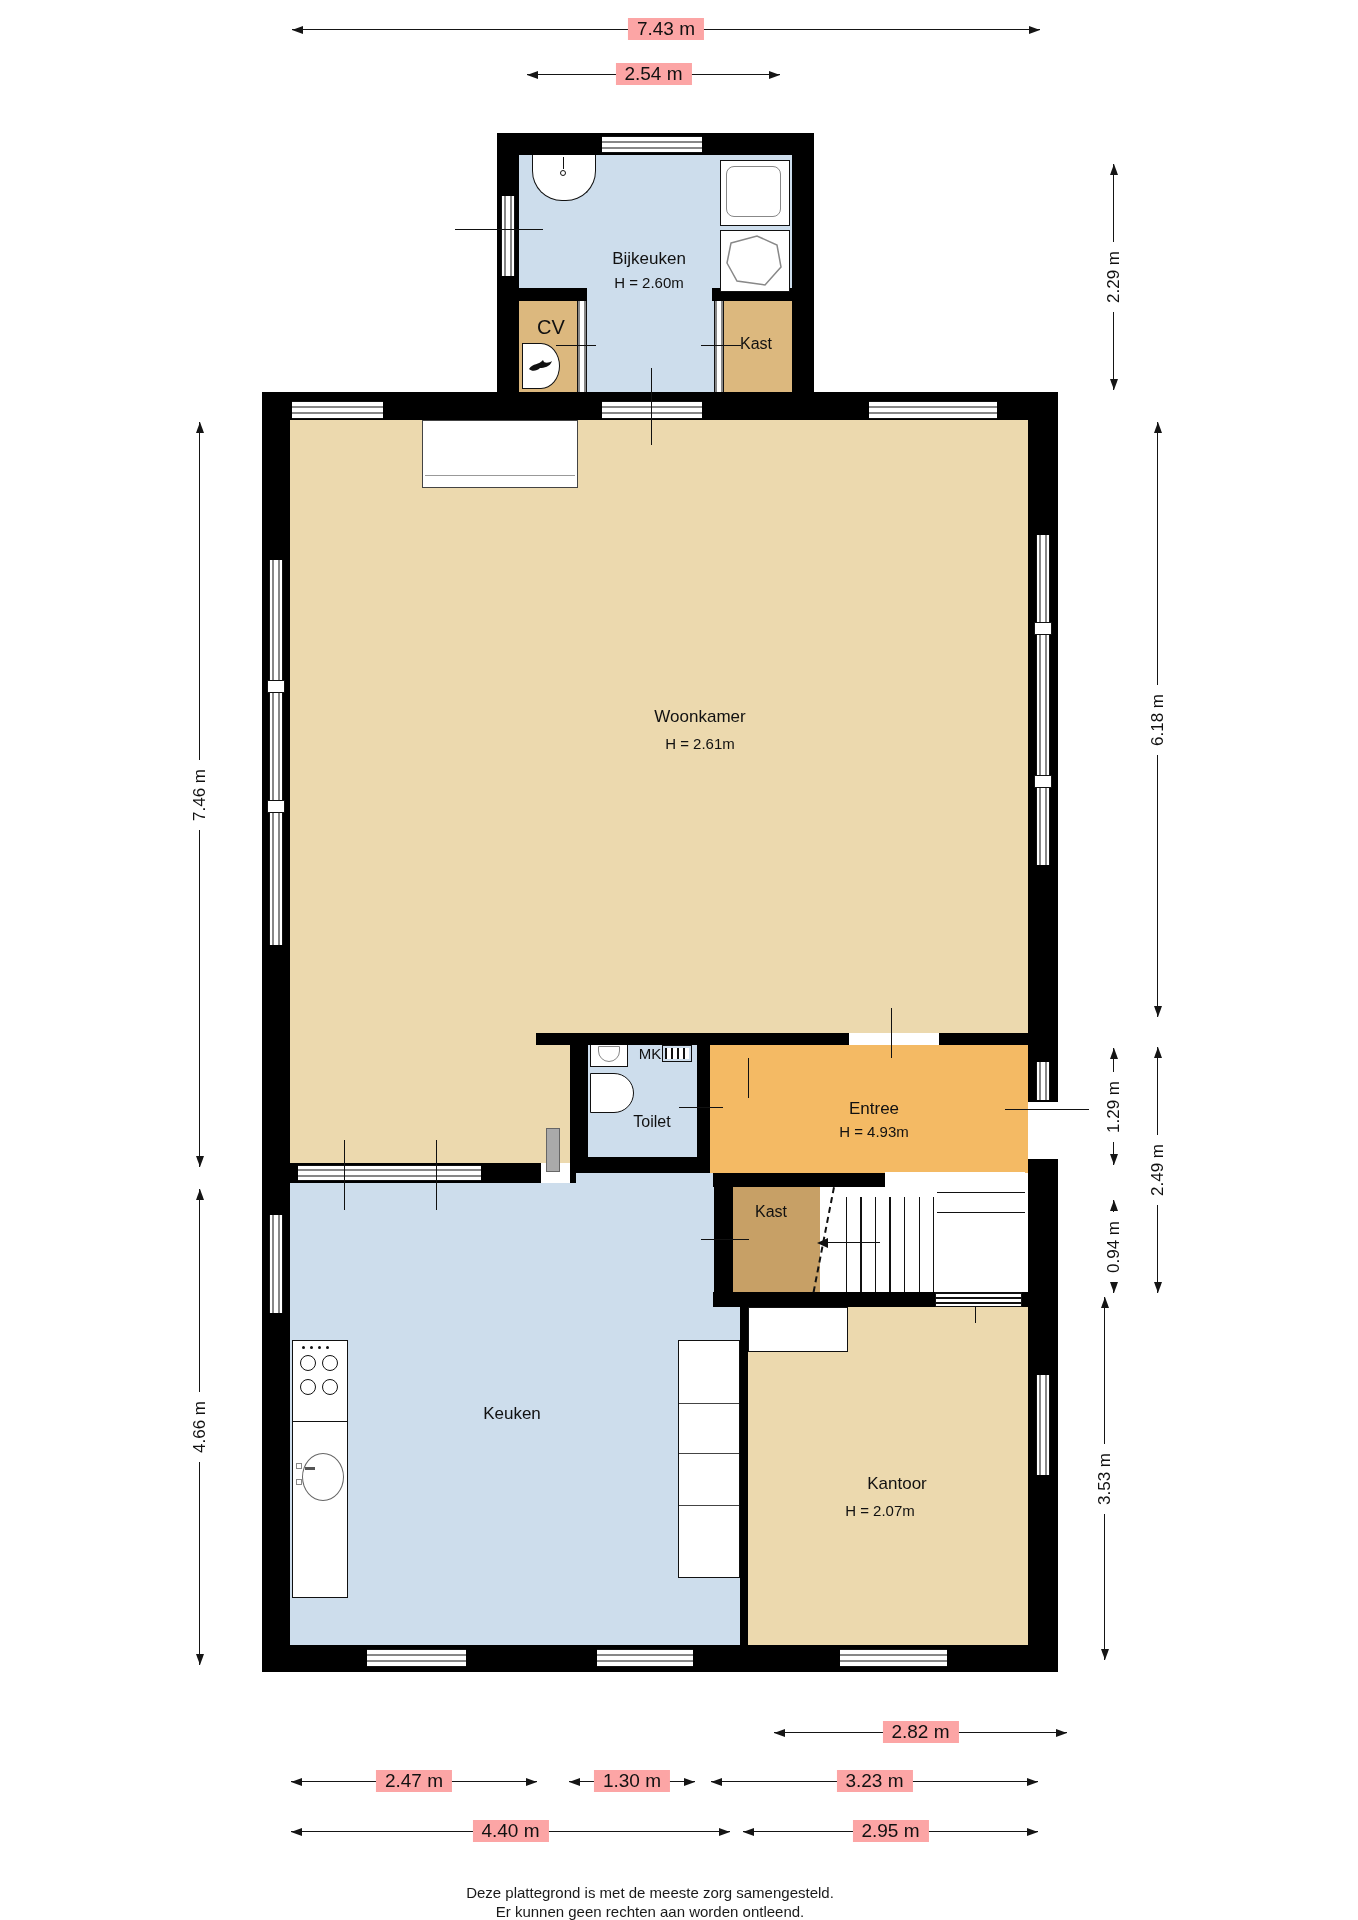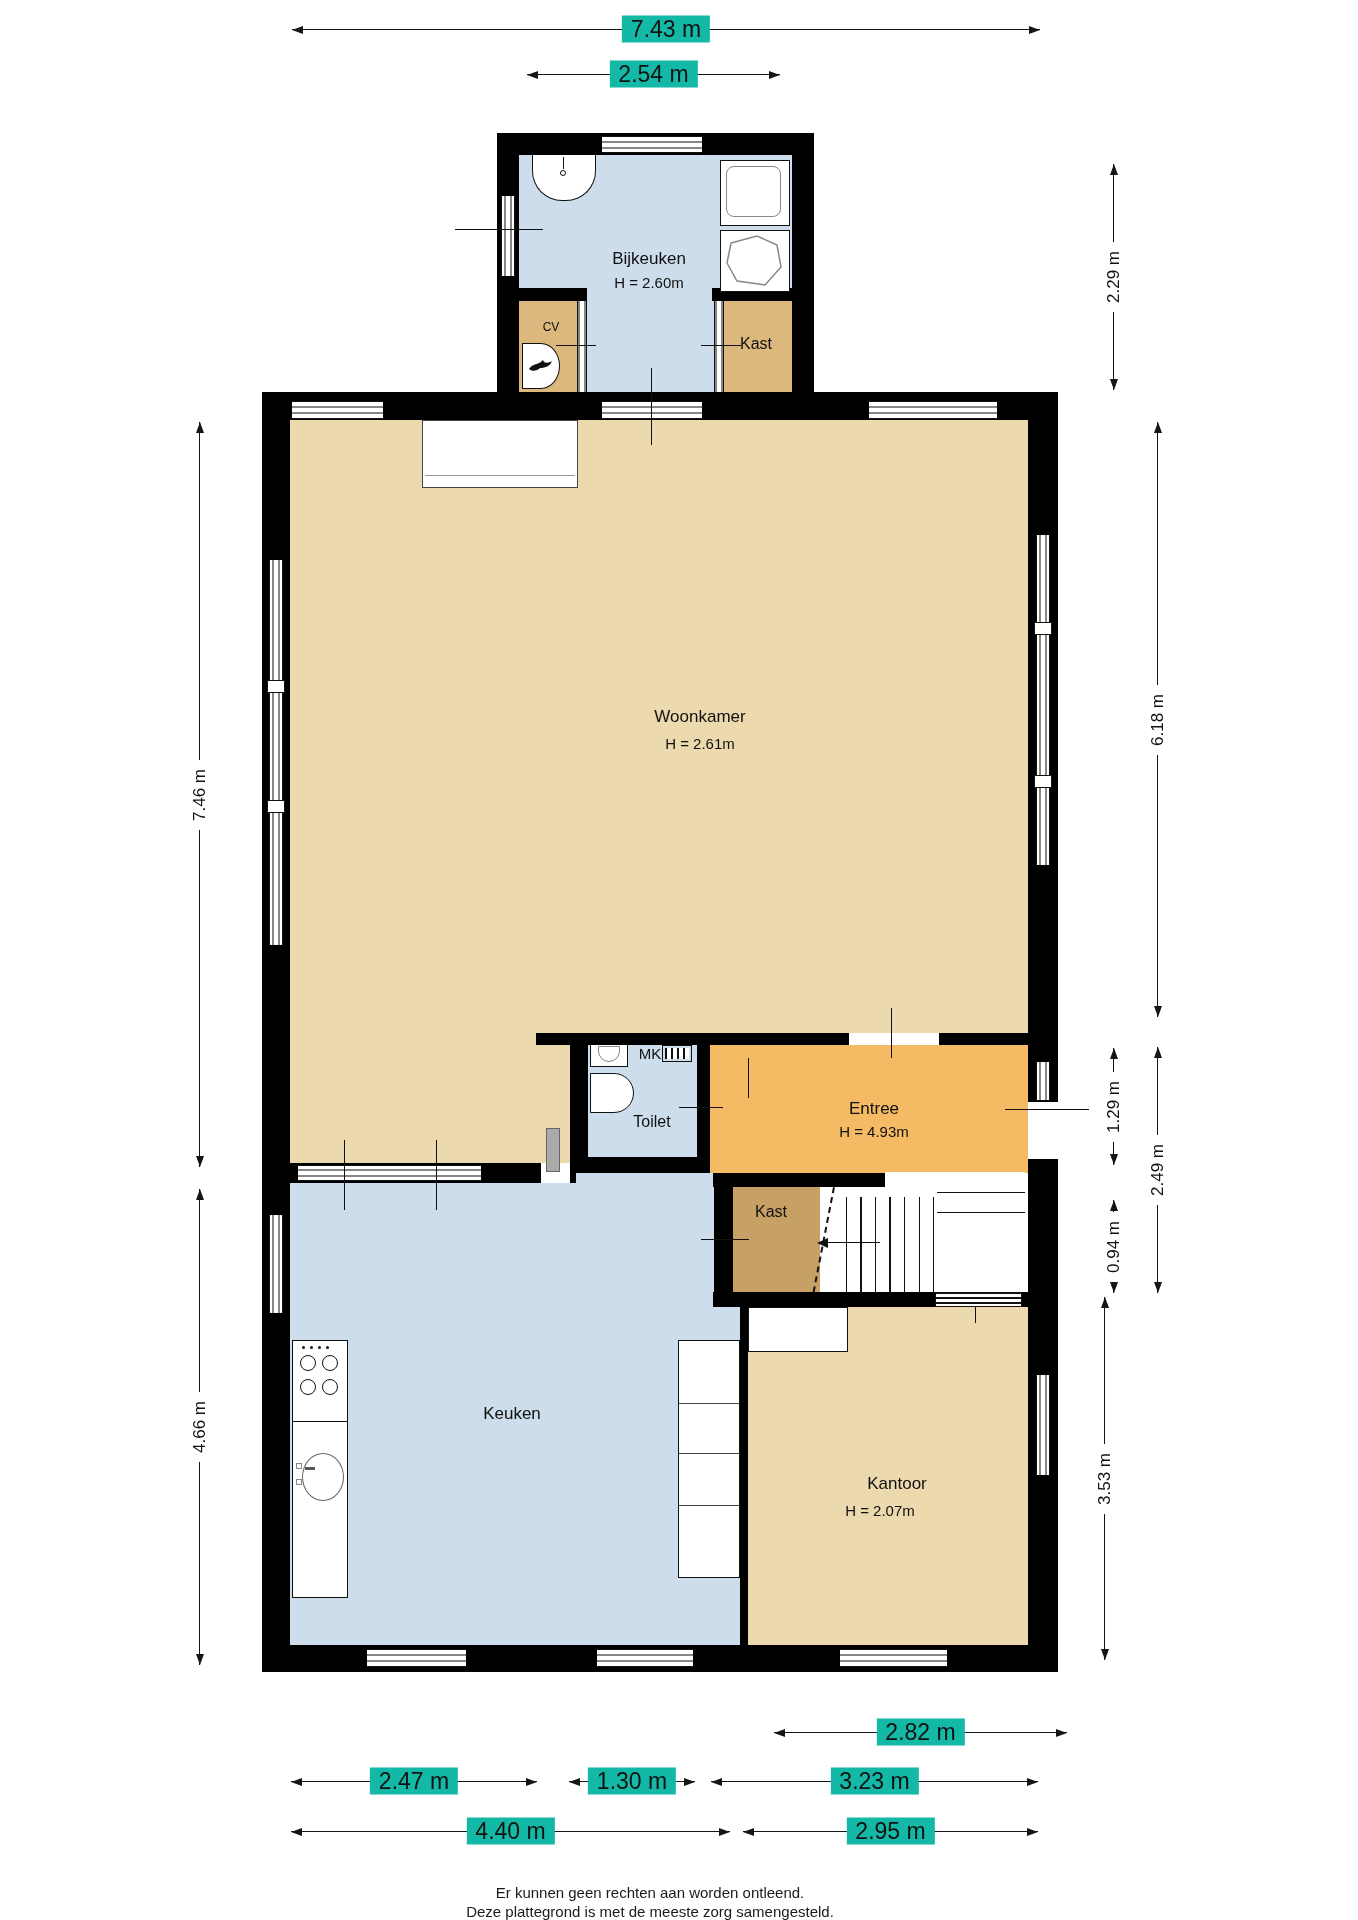--- a/index.html
+++ b/index.html
@@ -27,21 +27,21 @@
   .treads{position:absolute;background:#fff repeating-linear-gradient(to right,transparent 0 13px,#111 13px 14.5px);}
   .dash{position:absolute;width:0;border-left:2px dashed #111;transform-origin:top left;}
   .arrowL{position:absolute;width:0;height:0;border-top:5px solid transparent;border-bottom:5px solid transparent;border-right:11px solid #111;}
   
   .rl{position:absolute;transform:translate(-50%,-50%);font-size:17px;white-space:nowrap;text-align:center;color:#111;}
   .rl.sm{font-size:15px;}
   
   .dimh{position:absolute;height:0;border-top:1.5px solid #151515;}
   .dimh:before{content:"";position:absolute;left:0;top:-4.5px;width:0;height:0;border-top:4px solid transparent;border-bottom:4px solid transparent;border-right:11px solid #151515;}
   .dimh:after{content:"";position:absolute;right:0;top:-4.5px;width:0;height:0;border-top:4px solid transparent;border-bottom:4px solid transparent;border-left:11px solid #151515;}
-  .dimh span{position:absolute;left:50%;top:-1px;transform:translate(-50%,-50%);background:#14b8a6;padding:0 9px;font-size:23px;white-space:nowrap;}
+  .dimh span{position:absolute;left:50%;top:-1px;transform:translate(-50%,-50%);background:#fca5a5;padding:0 9px;font-size:19px;white-space:nowrap;}
   .dimv{position:absolute;width:0;border-left:1.5px solid #151515;}
   .dimv:before{content:"";position:absolute;top:0;left:-4.5px;width:0;height:0;border-left:4px solid transparent;border-right:4px solid transparent;border-bottom:11px solid #151515;}
   .dimv:after{content:"";position:absolute;bottom:0;left:-4.5px;width:0;height:0;border-left:4px solid transparent;border-right:4px solid transparent;border-top:11px solid #151515;}
   .dimv span{position:absolute;top:50%;left:-0.5px;transform:translate(-50%,-50%) rotate(-90deg);background:#fff;padding:0 9px;font-size:17px;white-space:nowrap;}
   .footer{position:absolute;left:150px;top:1883px;width:1000px;text-align:center;font-size:15px;line-height:19px;color:#1a1a1a;}
 </style>
 </head>
 <body>
 
 <div id="plan">
@@ -175,21 +175,21 @@
   <div class="tickv" style="left:891px;top:1008px;height:50px;"></div>
   <div class="tickv" style="left:748px;top:1058px;height:40px;"></div>
   <div class="tickh" style="left:679px;top:1107px;width:44px;"></div>
   <div class="tickh" style="left:701px;top:1239px;width:48px;"></div>
   <div class="tickh" style="left:1005px;top:1109px;width:84px;"></div>
   <div class="tickv" style="left:975px;top:1307px;height:16px;"></div>
   <div class="abs" style="left:546px;top:1128px;width:14px;height:44px;background:#aaa;border:1px solid #666;"></div>
 
   <div class="rl" style="left:649px;top:259px;">Bijkeuken</div>
   <div class="rl sm" style="left:649px;top:282px;text-align:center;">H = 2.60m</div>
-  <div class="rl" style="left:551px;top:327px;font-size:12px;">CV</div>
+  <div class="rl" style="left:551px;top:327px;font-size:20px;">CV</div>
   <div class="rl" style="left:756px;top:344px;font-size:16px;">Kast</div>
   <div class="rl" style="left:700px;top:717px;">Woonkamer</div>
   <div class="rl sm" style="left:700px;top:743px;">H = 2.61m</div>
   <div class="rl" style="left:652px;top:1122px;font-size:16px;">Toilet</div>
   <div class="rl sm" style="left:650px;top:1053px;">MK</div>
   <div class="rl" style="left:874px;top:1109px;">Entree</div>
   <div class="rl sm" style="left:874px;top:1131px;">H = 4.93m</div>
   <div class="rl" style="left:771px;top:1212px;font-size:16px;">Kast</div>
   <div class="rl" style="left:512px;top:1414px;">Keuken</div>
   <div class="rl" style="left:897px;top:1484px;">Kantoor</div>
@@ -238,17 +238,17 @@
       <span>3.23 m</span>
     </div>
   <div class="dimh" style="left:291px;top:1831px;width:439px;">
       <span>4.40 m</span>
     </div>
   <div class="dimh" style="left:743px;top:1831px;width:295px;">
       <span>2.95 m</span>
     </div>
 
   <div class="footer">
+    <div>Deze plattegrond is met de meeste zorg samengesteld.</div>
     <div>Er kunnen geen rechten aan worden ontleend.</div>
-    <div>Deze plattegrond is met de meeste zorg samengesteld.</div>
   </div>
 
 </div>
 
 </body></html>

